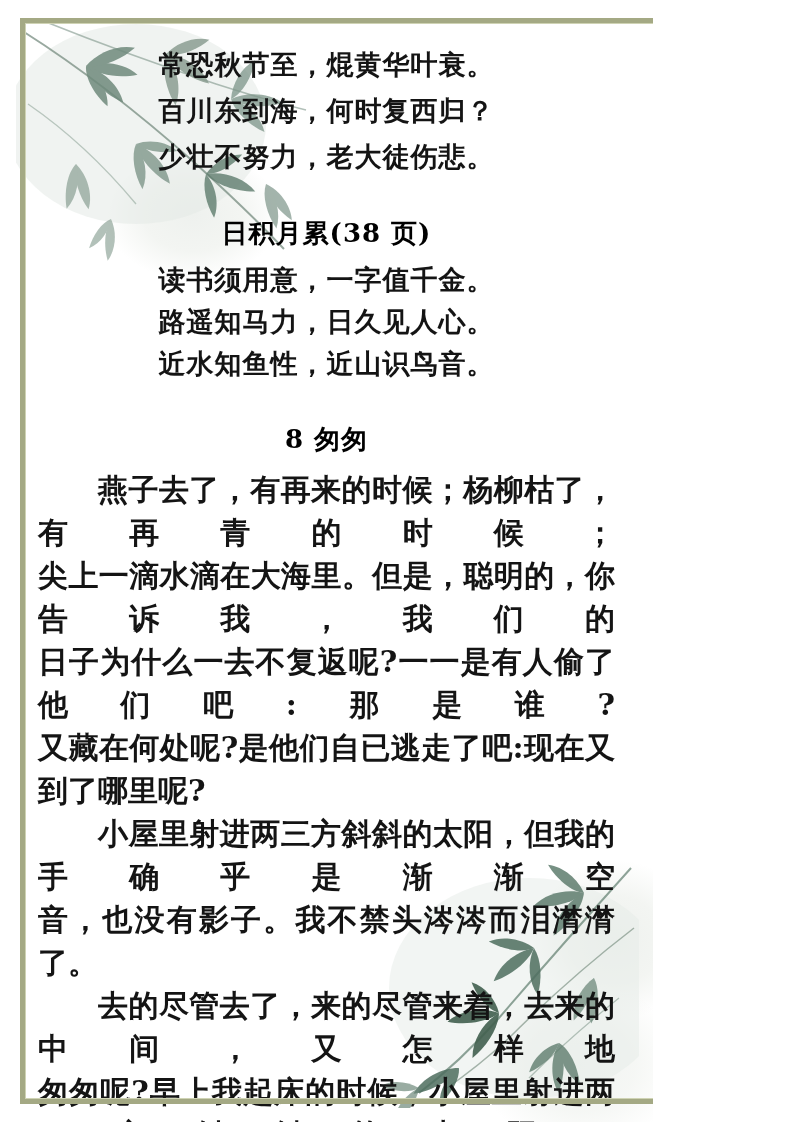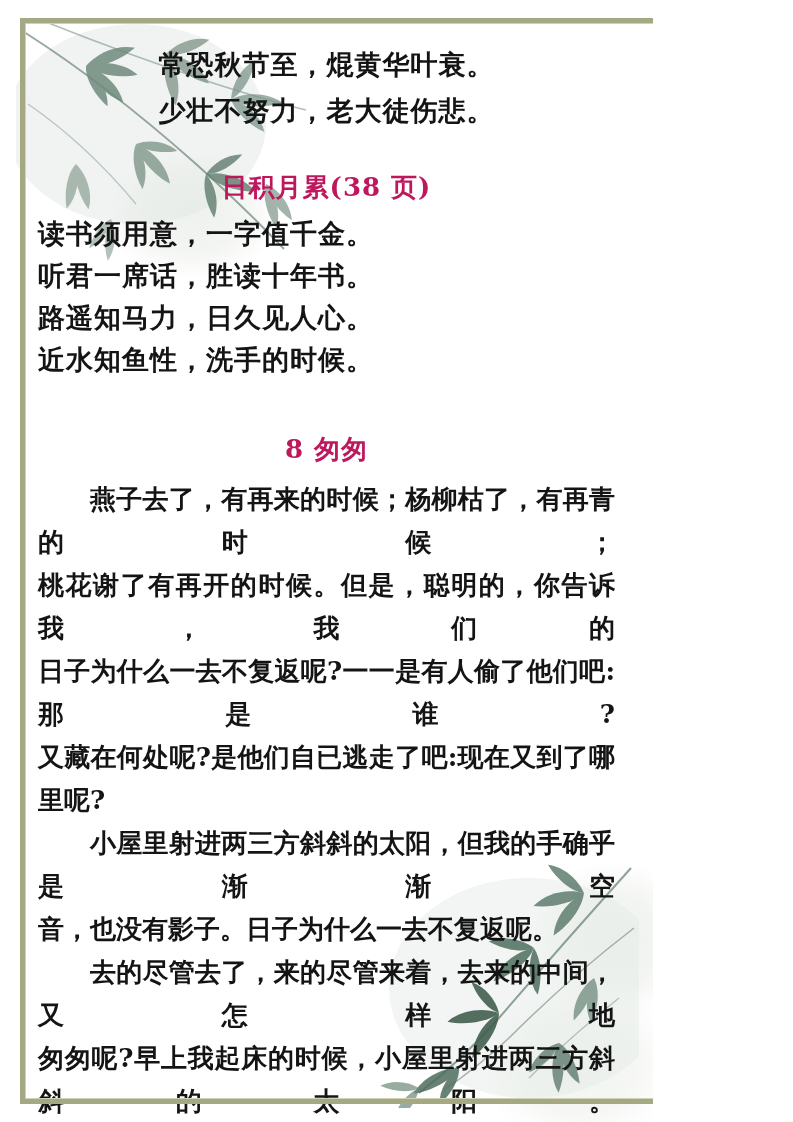--- a/index.html
+++ b/index.html
@@ -27,31 +27,31 @@
   .bamboo-tl { left:16px; top:14px; }
   .bamboo-br { right:14px; bottom:14px; }
   .content { position:relative; z-index:2; padding:42px 38px 0 38px; }
 
   .poem-line {
     text-align:center; font-size:27px; font-weight:700; line-height:46px;
     letter-spacing:1px;
   }
   .section-title {
     text-align:center; font-size:26px; font-weight:700; line-height:44px;
-    color:#be185d; margin-top:31px; letter-spacing:1px;
+    color:#000000; margin-top:31px; letter-spacing:1px;
   }
-  .section-title.lesson { margin-top:46px; }
+  .section-title.lesson { margin-top:32px; }
   .quote-block { margin-top:4px; }
   .quote-line {
-    text-align:left; font-size:27px; font-weight:700; line-height:42px;
+    text-align:center; font-size:27px; font-weight:700; line-height:42px;
     letter-spacing:1px;
   }
   .body-block { margin-top:7px; }
   .body-line {
-    font-size:26px; font-weight:700; line-height:43px;
+    font-size:30px; font-weight:700; line-height:43px;
     text-align:justify; text-align-last:justify;
     white-space:normal;
   }
   .body-line.first { text-indent:2em; }
   .body-line.short { text-align-last:left; }
 </style>
 </head>
 <body>
 
 <div class="page">
@@ -151,42 +151,42 @@
         <use href="#leafD" transform="rotate(40) scale(0.85)"></use>
     </g>
   </svg>
 
   <div class="frame"></div>
 
   <div class="content">
 
     <div class="poem">
       <div class="poem-line">常恐秋节至，焜黄华叶衰。</div>
+      <div class="poem-line">百川东到海，何时复西归？</div>
       <div class="poem-line">少壮不努力，老大徒伤悲。</div>
     </div>
 
     <div class="section-title">日积月累(38 页)</div>
 
     <div class="quote-block">
       <div class="quote-line">读书须用意，一字值千金。</div>
-      <div class="quote-line">听君一席话，胜读十年书。</div>
       <div class="quote-line">路遥知马力，日久见人心。</div>
-      <div class="quote-line">近水知鱼性，洗手的时候。</div>
+      <div class="quote-line">近水知鱼性，近山识鸟音。</div>
     </div>
 
     <div class="section-title lesson">8 匆匆</div>
 
     <div class="body-block">
 
       <div class="body-line first">燕子去了，有再来的时候；杨柳枯了，有再青的时候；</div>
-      <div class="body-line">桃花谢了有再开的时候。但是，聪明的，你告诉我，我们的</div>
+      <div class="body-line">尖上一滴水滴在大海里。但是，聪明的，你告诉我，我们的</div>
       <div class="body-line">日子为什么一去不复返呢?一一是有人偷了他们吧:那是谁?</div>
       <div class="body-line short">又藏在何处呢?是他们自已逃走了吧:现在又到了哪里呢?</div>
 
       <div class="body-line first">小屋里射进两三方斜斜的太阳，但我的手确乎是渐渐空</div>
-      <div class="body-line short">音，也没有影子。日子为什么一去不复返呢。</div>
+      <div class="body-line short">音，也没有影子。我不禁头涔涔而泪潸潸了。</div>
 
       <div class="body-line first">去的尽管去了，来的尽管来着，去来的中间，又怎样地</div>
       <div class="body-line">匆匆呢?早上我起床的时候，小屋里射进两三方斜斜的太阳。</div>
     </div>
 
   </div>
 </div>
 
 </body></html>

